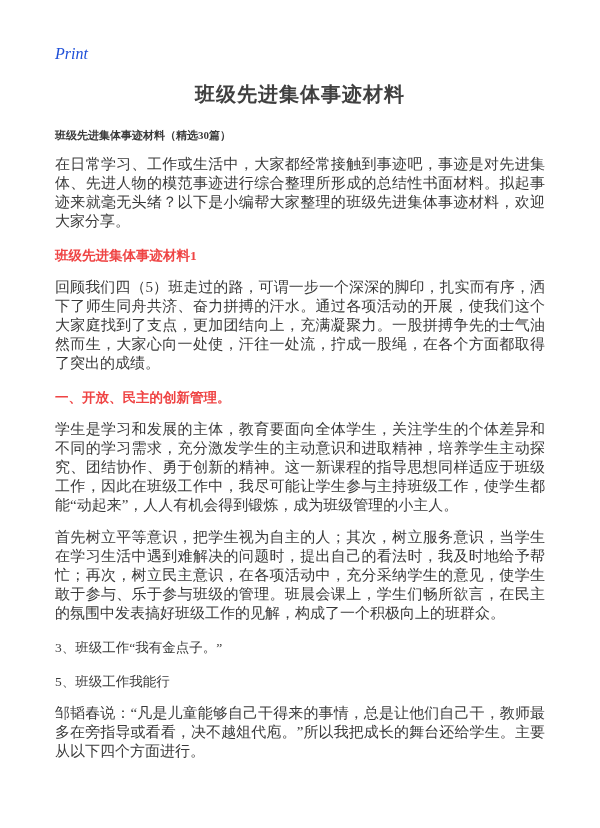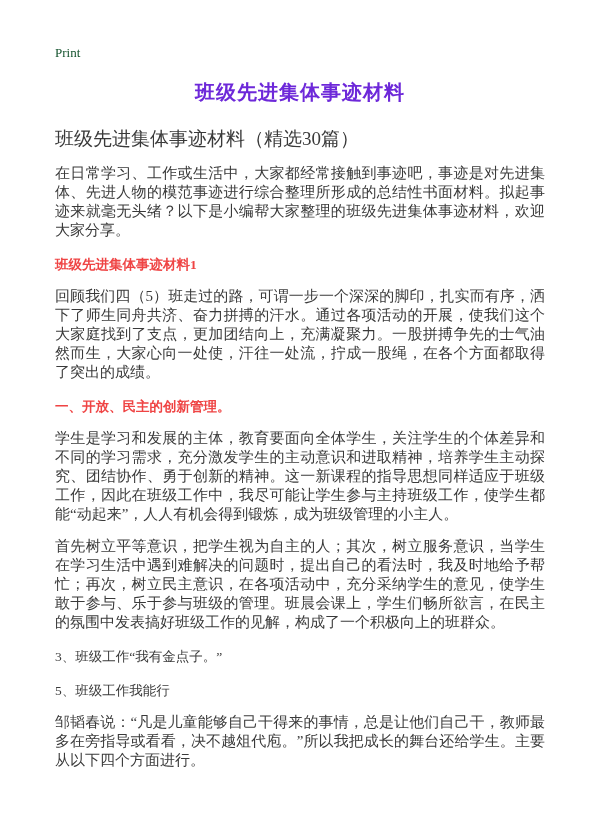--- a/index.html
+++ b/index.html
@@ -13,36 +13,38 @@
     height: 828px;
     margin: 0 auto;
     background: #ffffff;
     box-sizing: border-box;
     padding: 45px 55px 30px 55px;
     font-family: "Liberation Serif", "DejaVu Serif", serif;
     color: #3a3a3a;
     overflow: hidden;
   }
   .print-label {
-    font-size: 13px;
-    color: #14532d;
+    font-size: 16px;
+    color: #1d4ed8;
     margin: 0 0 18px 0;
     cursor: pointer;
+    font-style: italic;
   }
   h1.doc-title {
     font-size: 20px;
     font-weight: bold;
     text-align: center;
-    color: #6d28d9;
+    color: #404040;
     margin: 0 0 20px 0;
     letter-spacing: 1px;
   }
   .subtitle {
-    font-size: 19px;
+    font-size: 11px;
     margin: 6px 0 12px 0;
+    font-weight: bold;
   }
   p.body-par {
     font-size: 15px;
     line-height: 19px;
     margin: 0 0 13px 0;
     text-align: justify;
     text-justify: inter-ideograph;
   }
   h2.sec-heading {
     font-size: 13.5px;

